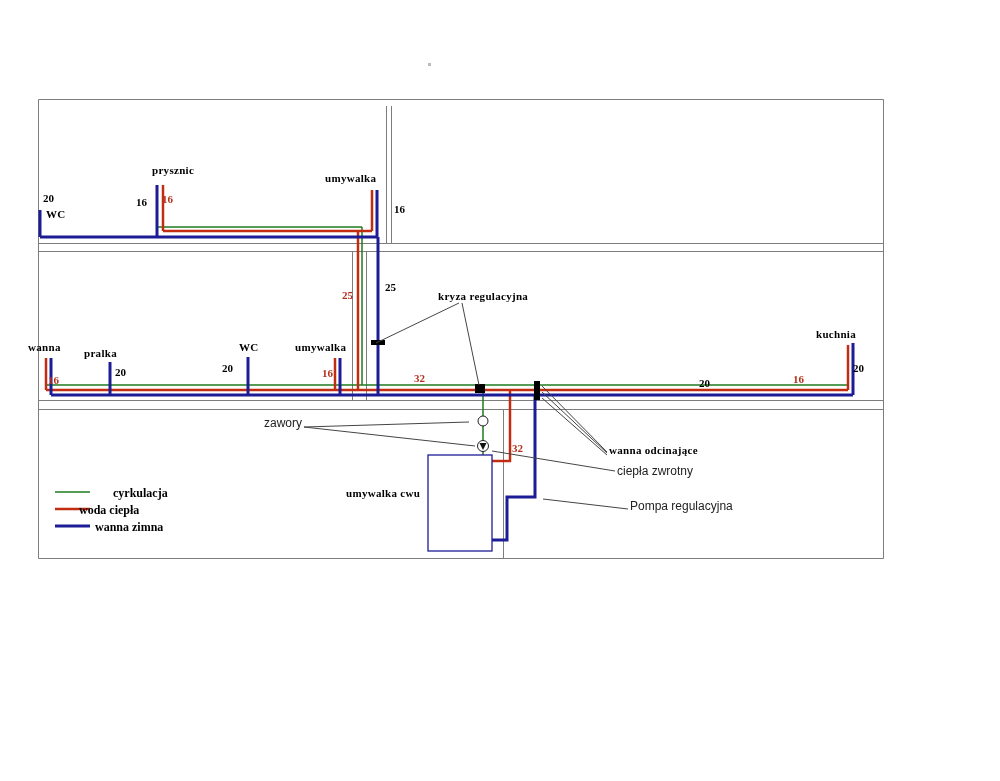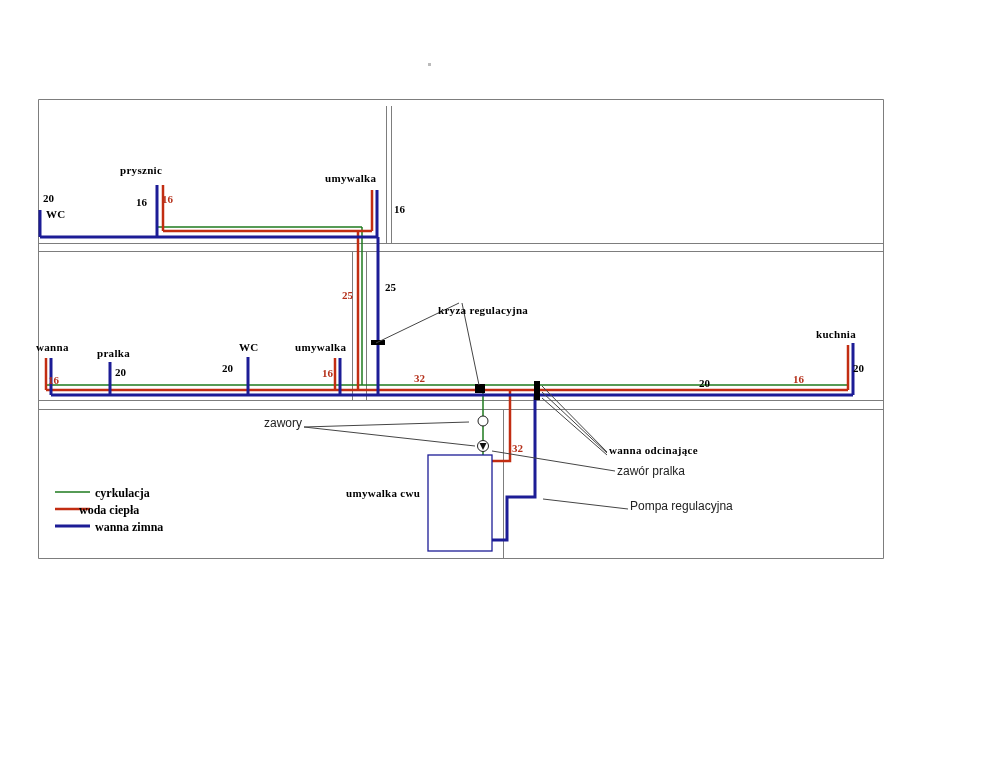--- a/index.html
+++ b/index.html
@@ -94,48 +94,48 @@
       <path d="M607,452 L542,386"></path>
       <path d="M607,453 L542,392"></path>
       <path d="M607,455 L542,398"></path>
       <path d="M615,471 L492,451"></path>
       <path d="M628,509 L543,499"></path>
     </g>
   </svg>
 
   <span class="lbl num" style="left:43px;top:192px">20</span>
   <span class="lbl fixture" style="left:46px;top:208px">WC</span>
-  <span class="lbl fixture" style="left:120px;top:164px">prysznic</span>
+  <span class="lbl fixture" style="left:152px;top:164px">prysznic</span>
   <span class="lbl num" style="left:136px;top:196px">16</span>
   <span class="lbl num t-red" style="left:162px;top:193px">16</span>
   <span class="lbl fixture" style="left:325px;top:172px">umywalka</span>
   <span class="lbl num" style="left:394px;top:203px">16</span>
 
   <span class="lbl num t-red" style="left:342px;top:289px">25</span>
   <span class="lbl num" style="left:385px;top:281px">25</span>
-  <span class="lbl fixture" style="left:438px;top:304px">kryza regulacyjna</span>
+  <span class="lbl fixture" style="left:438px;top:290px">kryza regulacyjna</span>
 
-  <span class="lbl fixture" style="left:36px;top:341px">wanna</span>
+  <span class="lbl fixture" style="left:28px;top:341px">wanna</span>
   <span class="lbl num t-red" style="left:48px;top:374px">16</span>
-  <span class="lbl fixture" style="left:97px;top:347px">pralka</span>
+  <span class="lbl fixture" style="left:84px;top:347px">pralka</span>
   <span class="lbl num" style="left:115px;top:366px">20</span>
   <span class="lbl num" style="left:222px;top:362px">20</span>
   <span class="lbl fixture" style="left:239px;top:341px">WC</span>
   <span class="lbl fixture" style="left:295px;top:341px">umywalka</span>
   <span class="lbl num t-red" style="left:322px;top:367px">16</span>
   <span class="lbl num t-red" style="left:414px;top:372px">32</span>
   <span class="lbl num" style="left:699px;top:377px">20</span>
   <span class="lbl num t-red" style="left:793px;top:373px">16</span>
   <span class="lbl fixture" style="left:816px;top:328px">kuchnia</span>
   <span class="lbl num" style="left:853px;top:362px">20</span>
 
   <span class="lbl ann" style="left:264px;top:416px">zawory</span>
   <span class="lbl fixture" style="left:609px;top:444px">wanna odcinające</span>
-  <span class="lbl ann" style="left:617px;top:464px">zawór pralka</span>
+  <span class="lbl ann" style="left:617px;top:464px">ciepła zwrotny</span>
   <span class="lbl ann" style="left:630px;top:499px">Pompa regulacyjna</span>
   <span class="lbl fixture" style="left:346px;top:487px">umywalka cwu</span>
   <span class="lbl num t-red" style="left:512px;top:442px">32</span>
 
-  <span class="lbl legend-lbl" style="left:95px;top:486px">cyrkulacja</span>
+  <span class="lbl legend-lbl" style="left:113px;top:486px">cyrkulacja</span>
   <span class="lbl legend-lbl" style="left:79px;top:503px">woda ciepła</span>
   <span class="lbl legend-lbl" style="left:95px;top:520px">wanna zimna</span>
 
 </div>
 
 </body></html>

